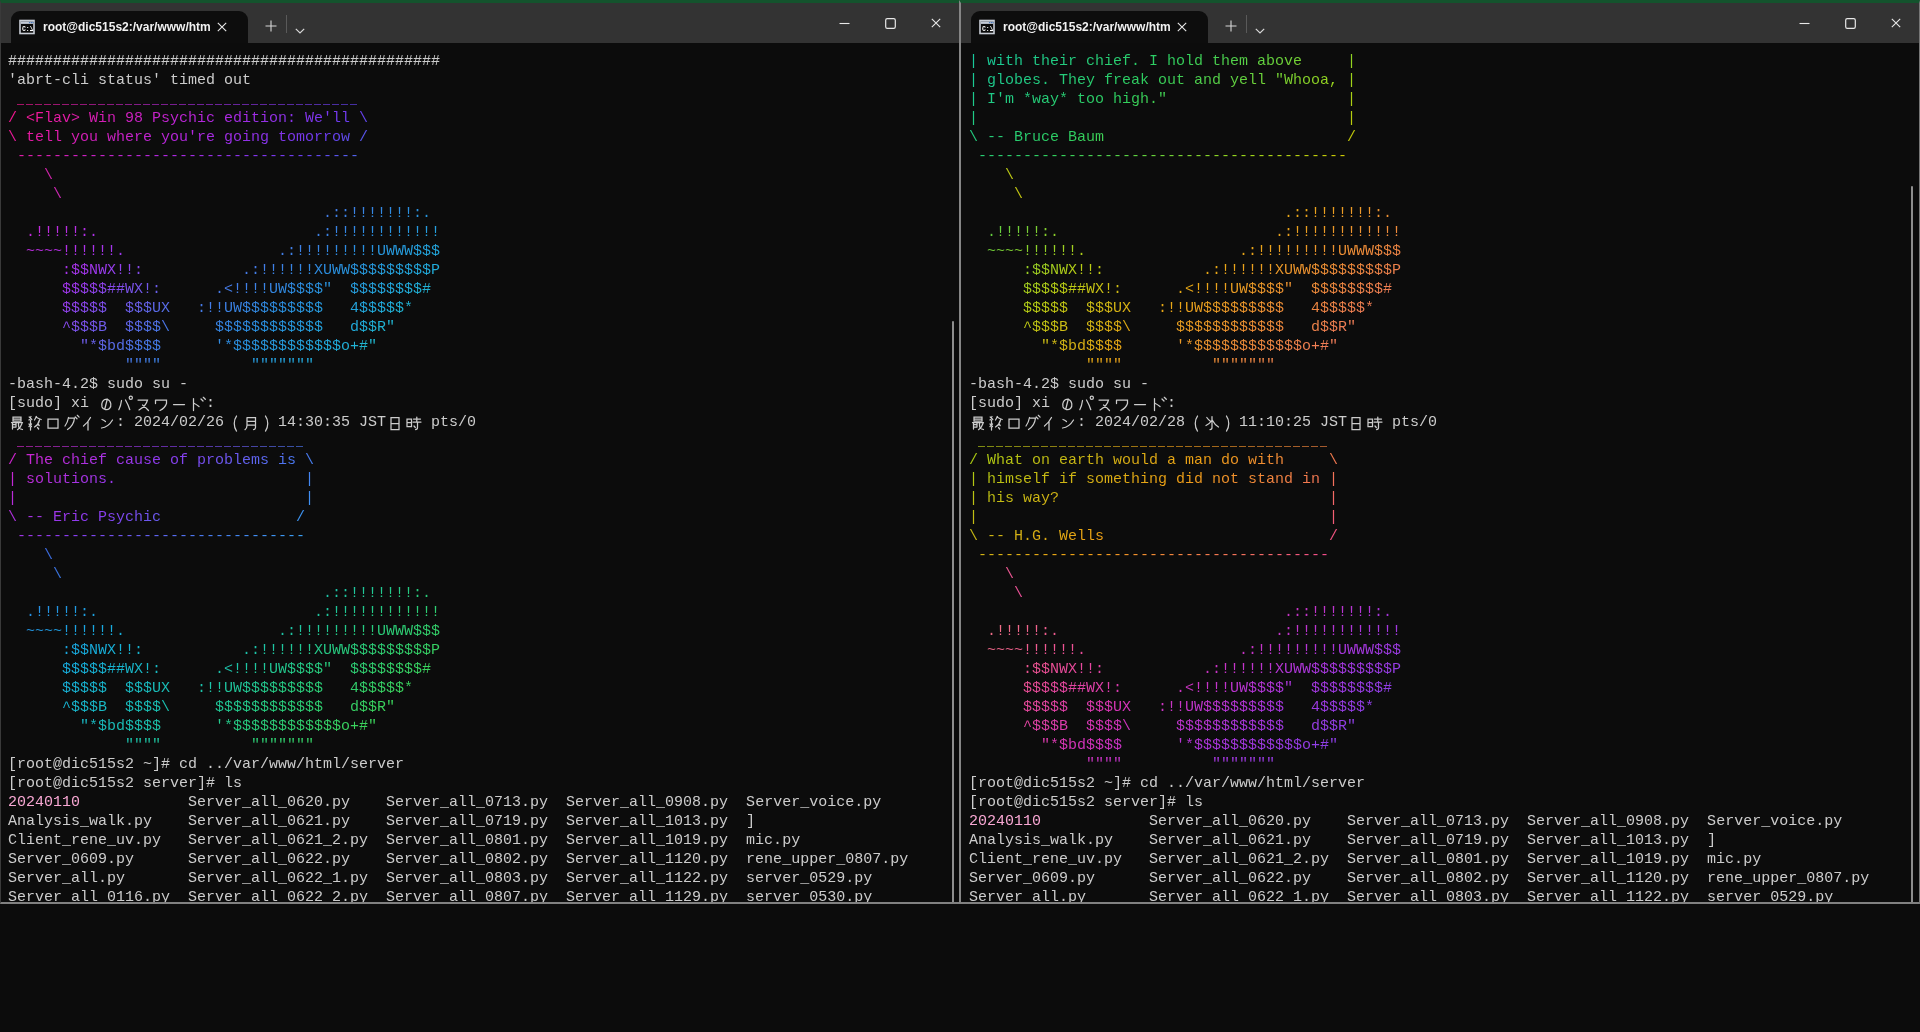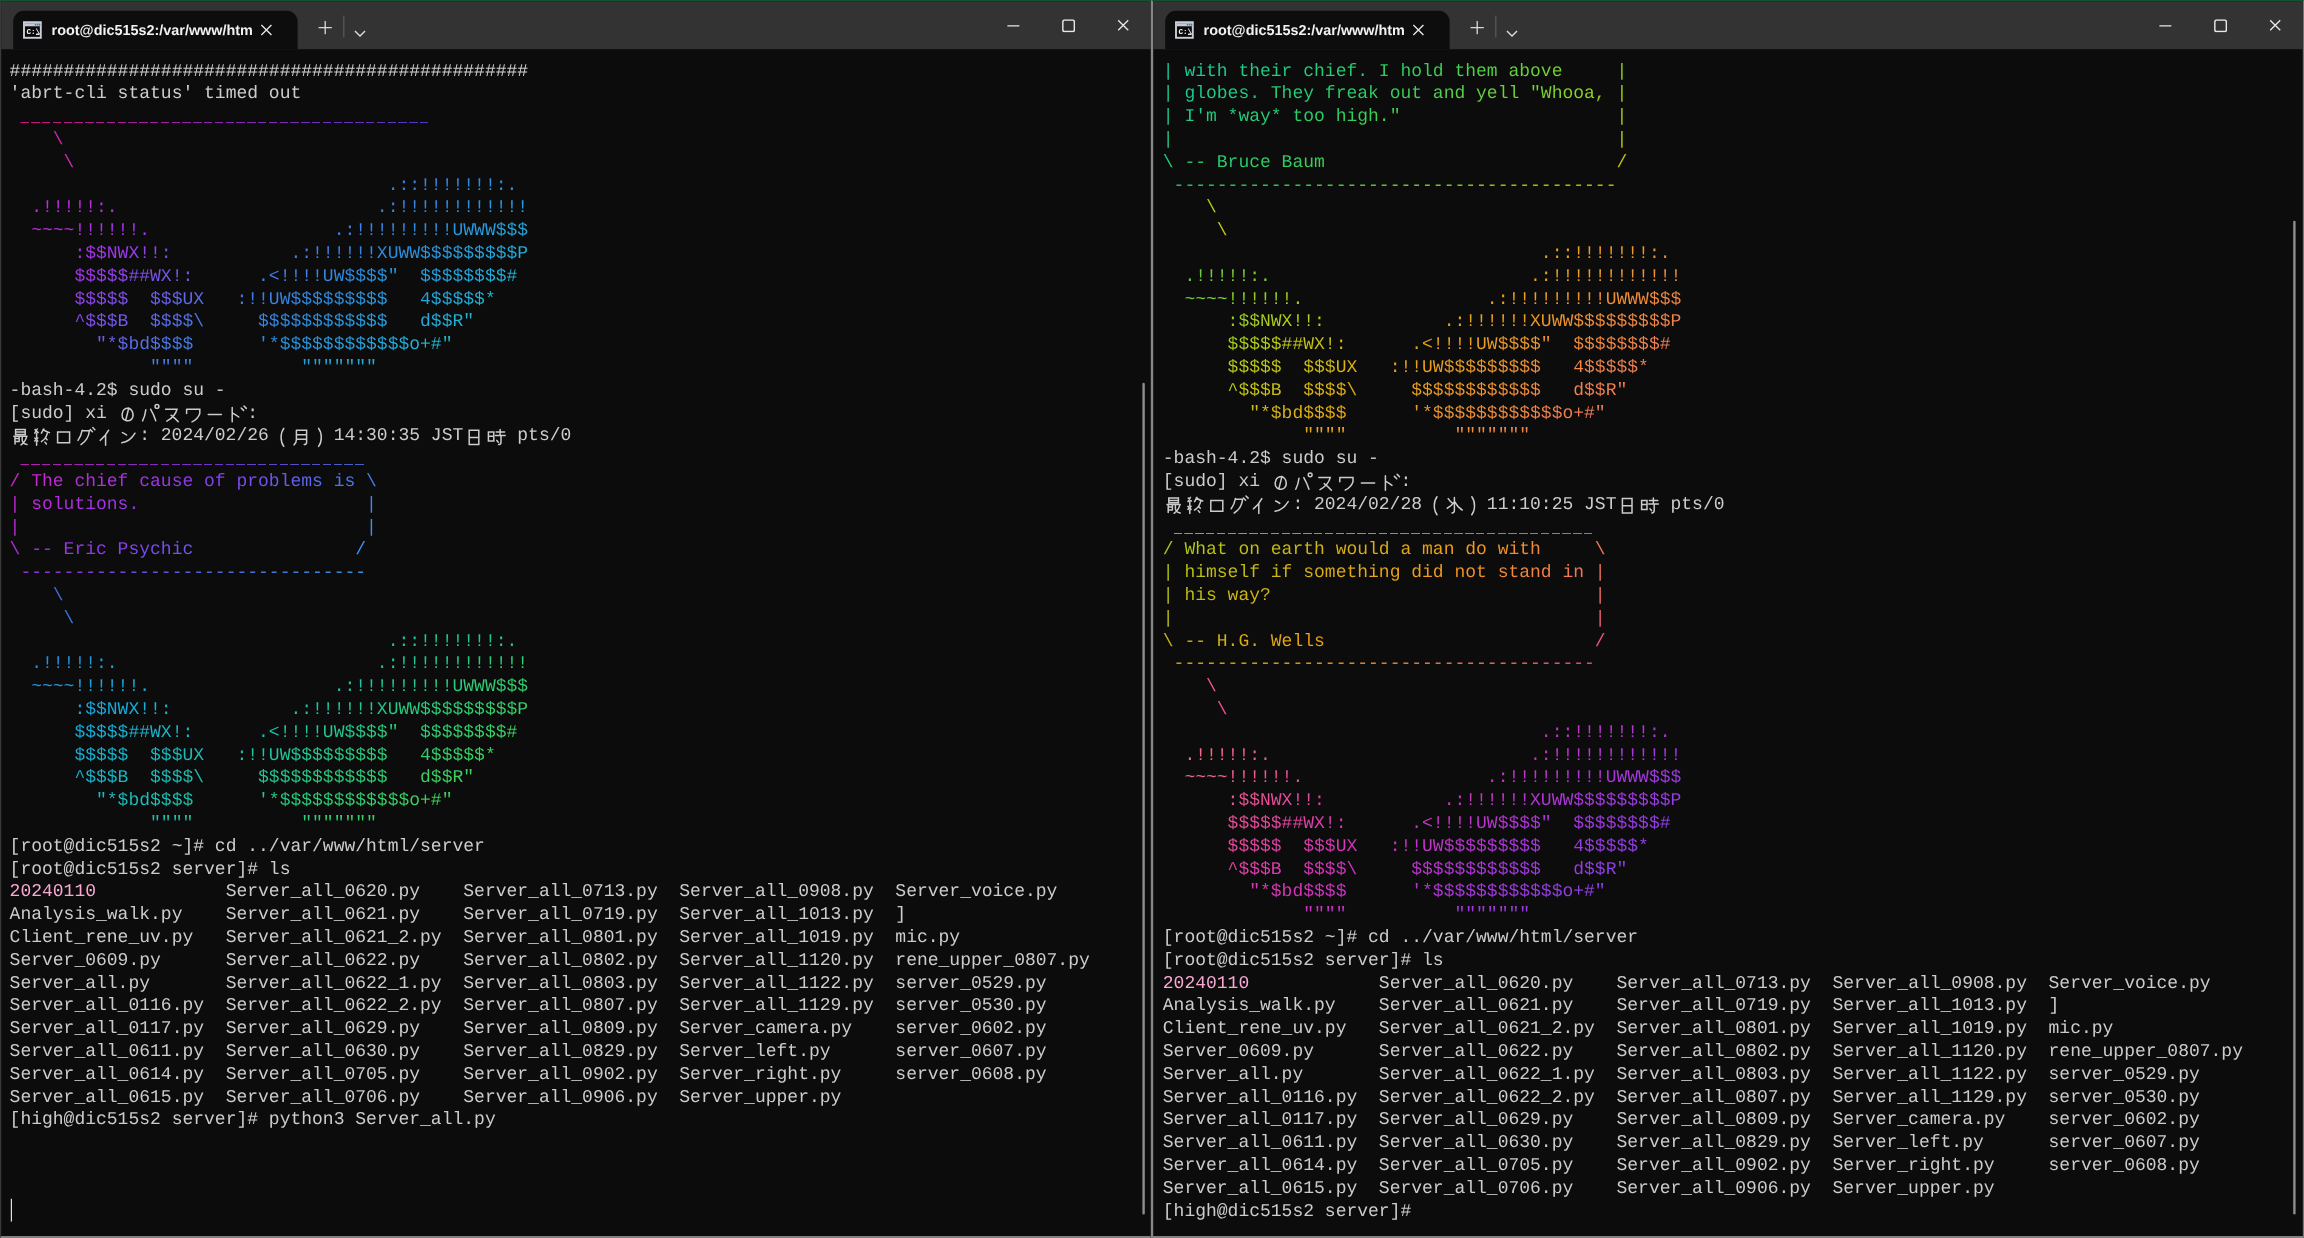--- a/index.html
+++ b/index.html
@@ -1,15 +1,15 @@
 <!DOCTYPE html>
 <html><head><meta charset="utf-8"><style>
 *{margin:0;padding:0;box-sizing:border-box}
 html,body{width:1920px;height:1032px;overflow:hidden;background:#0c0c0c}
-.win{position:absolute;top:0;height:1032px;background:#0c0c0c;border-top:1px solid #14532d}
+.win{position:absolute;top:0;height:904px;background:#0c0c0c;border-top:3px solid #14532d}
 #w1{left:0;width:959px;border-left:1px solid #3a3a3a;border-bottom:2px solid #818181}
 #w2{left:959px;width:961px;border-left:2px solid #868686;border-right:1px solid #767676;border-bottom:2px solid #818181}
 .tabbar{position:relative;height:40px;background:#333333}
 .tab{position:absolute;left:10px;top:8px;width:237px;height:32px;background:#0d0d0d;border-radius:9px 9px 0 0;display:flex;align-items:center}
 .ticon{margin-left:8px;flex:none}
 .ttl{margin-left:8px;font:600 12px/1 "Liberation Sans",sans-serif;color:#f2f2f2;letter-spacing:0;white-space:nowrap}
 .tx{margin-left:6px;display:inline-flex}
 .plus{position:absolute;left:264px;top:15px}
 .vsep{position:absolute;left:285px;top:12px;width:1px;height:18px;background:#5a5a5a}
 .chev{position:absolute;left:294px;top:17px}
@@ -85,20 +85,23 @@
             <path d="M0.8 0.8 L9.2 9.2 M9.2 0.8 L0.8 9.2" stroke="#e8e8e8" stroke-width="1.1"></path>
           </svg>
         </span>
       </div>
 </div>
 <div class="body">
       <div style="position:absolute;left:7px;top:9px">
 <pre class="t fg">################################################
 'abrt-cli status' timed out</pre>
 <pre class="t g us lq1t"> ______________________________________</pre>
+        <pre class="t g lq1">/ &lt;Flav&gt; Win 98 Psychic edition: We'll \
+\ tell you where you're going tomorrow /
+ --------------------------------------</pre>
 <pre class="t g lbs1">    \
      \</pre>
 <pre class="t g lart1">                                   .::!!!!!!!:.
   .!!!!!:.                        .:!!!!!!!!!!!!
   ~~~~!!!!!!.                 .:!!!!!!!!!UWWW$$$
       :$$NWX!!:           .:!!!!!!XUWW$$$$$$$$$P
       $$$$$##WX!:      .&lt;!!!!UW$$$$"  $$$$$$$$#
       $$$$$  $$$UX   :!!UW$$$$$$$$$   4$$$$$*
       ^$$$B  $$$$\     $$$$$$$$$$$$   d$$R"
         "*$bd$$$$      '*$$$$$$$$$$$$o+#"

